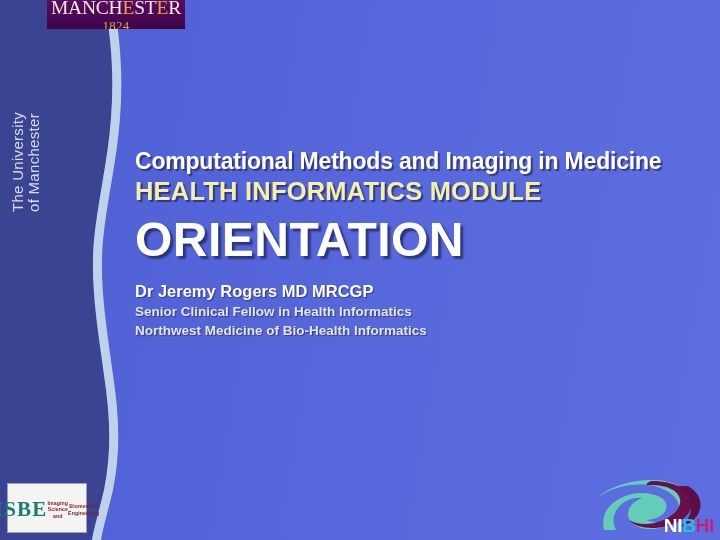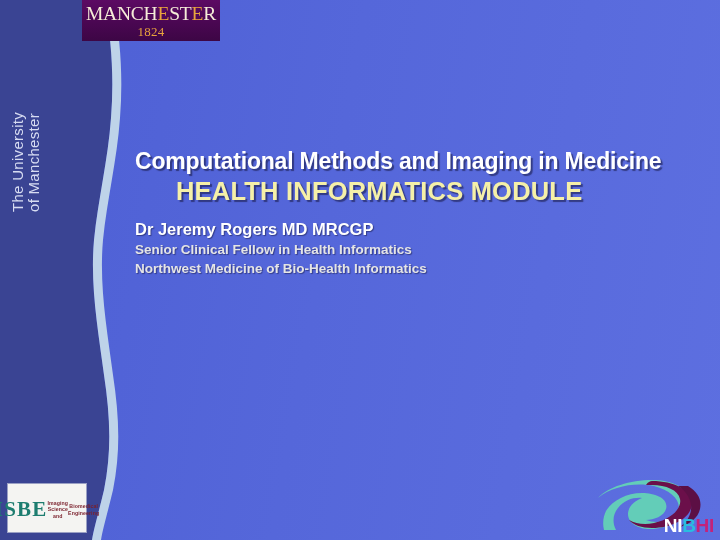--- a/index.html
+++ b/index.html
@@ -26,26 +26,25 @@
   }
   .bg-left-wave {
     position:absolute; left:0; top:0;
     width:150px; height:540px;
   }
 
   
   .manchester-logo {
     position:absolute;
     left:47px; top:0px;
-    width:138px; height:41px;
+    width:138px; height:29px;
     background:linear-gradient(180deg,#5c0a63 0%,#4a0752 55%,#3d0645 100%);
     display:flex; flex-direction:column;
     align-items:center; justify-content:center;
     overflow:hidden;
-    margin-left:35px;
   }
   .manchester-wordmark {
     font-family:"Liberation Serif", serif;
     font-size:19.5px;
     letter-spacing:-0.2px;
     color:#f6edd8;
     line-height:1;
     white-space:nowrap;
     margin-top:1px;
   }
@@ -98,21 +97,20 @@
   }
   .line-2 {
     font-size:25.5px;
     font-weight:bold;
     color:#f5f0a8;
     letter-spacing:0.2px;
     text-shadow:2px 2px 1px rgba(20,20,60,0.55);
     line-height:31px;
     white-space:nowrap;
     margin-top:1px;
-    margin-left:41px;
   }
   .line-3 {
     font-size:48px;
     font-weight:bold;
     color:#ffffff;
     letter-spacing:0.5px;
     text-shadow:3px 3px 2px rgba(20,20,60,0.6);
     line-height:58px;
     white-space:nowrap;
     margin-top:4px;
@@ -230,20 +228,21 @@
   <div class="vert-uni">
     <div class="vert-uni-inner">
       <div>The University</div>
       <div>of Manchester</div>
     </div>
   </div>
 
   <div class="text-block">
     <div class="line-1">Computational Methods and Imaging in Medicine</div>
     <div class="line-2">HEALTH INFORMATICS MODULE</div>
+    <div class="line-3">ORIENTATION</div>
     <div class="byline">
       <div class="byline-name">Dr Jeremy Rogers MD MRCGP</div>
       <div class="byline-role">Senior Clinical Fellow in Health Informatics</div>
       <div class="byline-org">Northwest Medicine of Bio-Health Informatics</div>
     </div>
   </div>
 
   <div class="isbe-logo">
     <div class="isbe-word">ISBE</div>
     <div class="isbe-sub">Imaging Science and</div>

